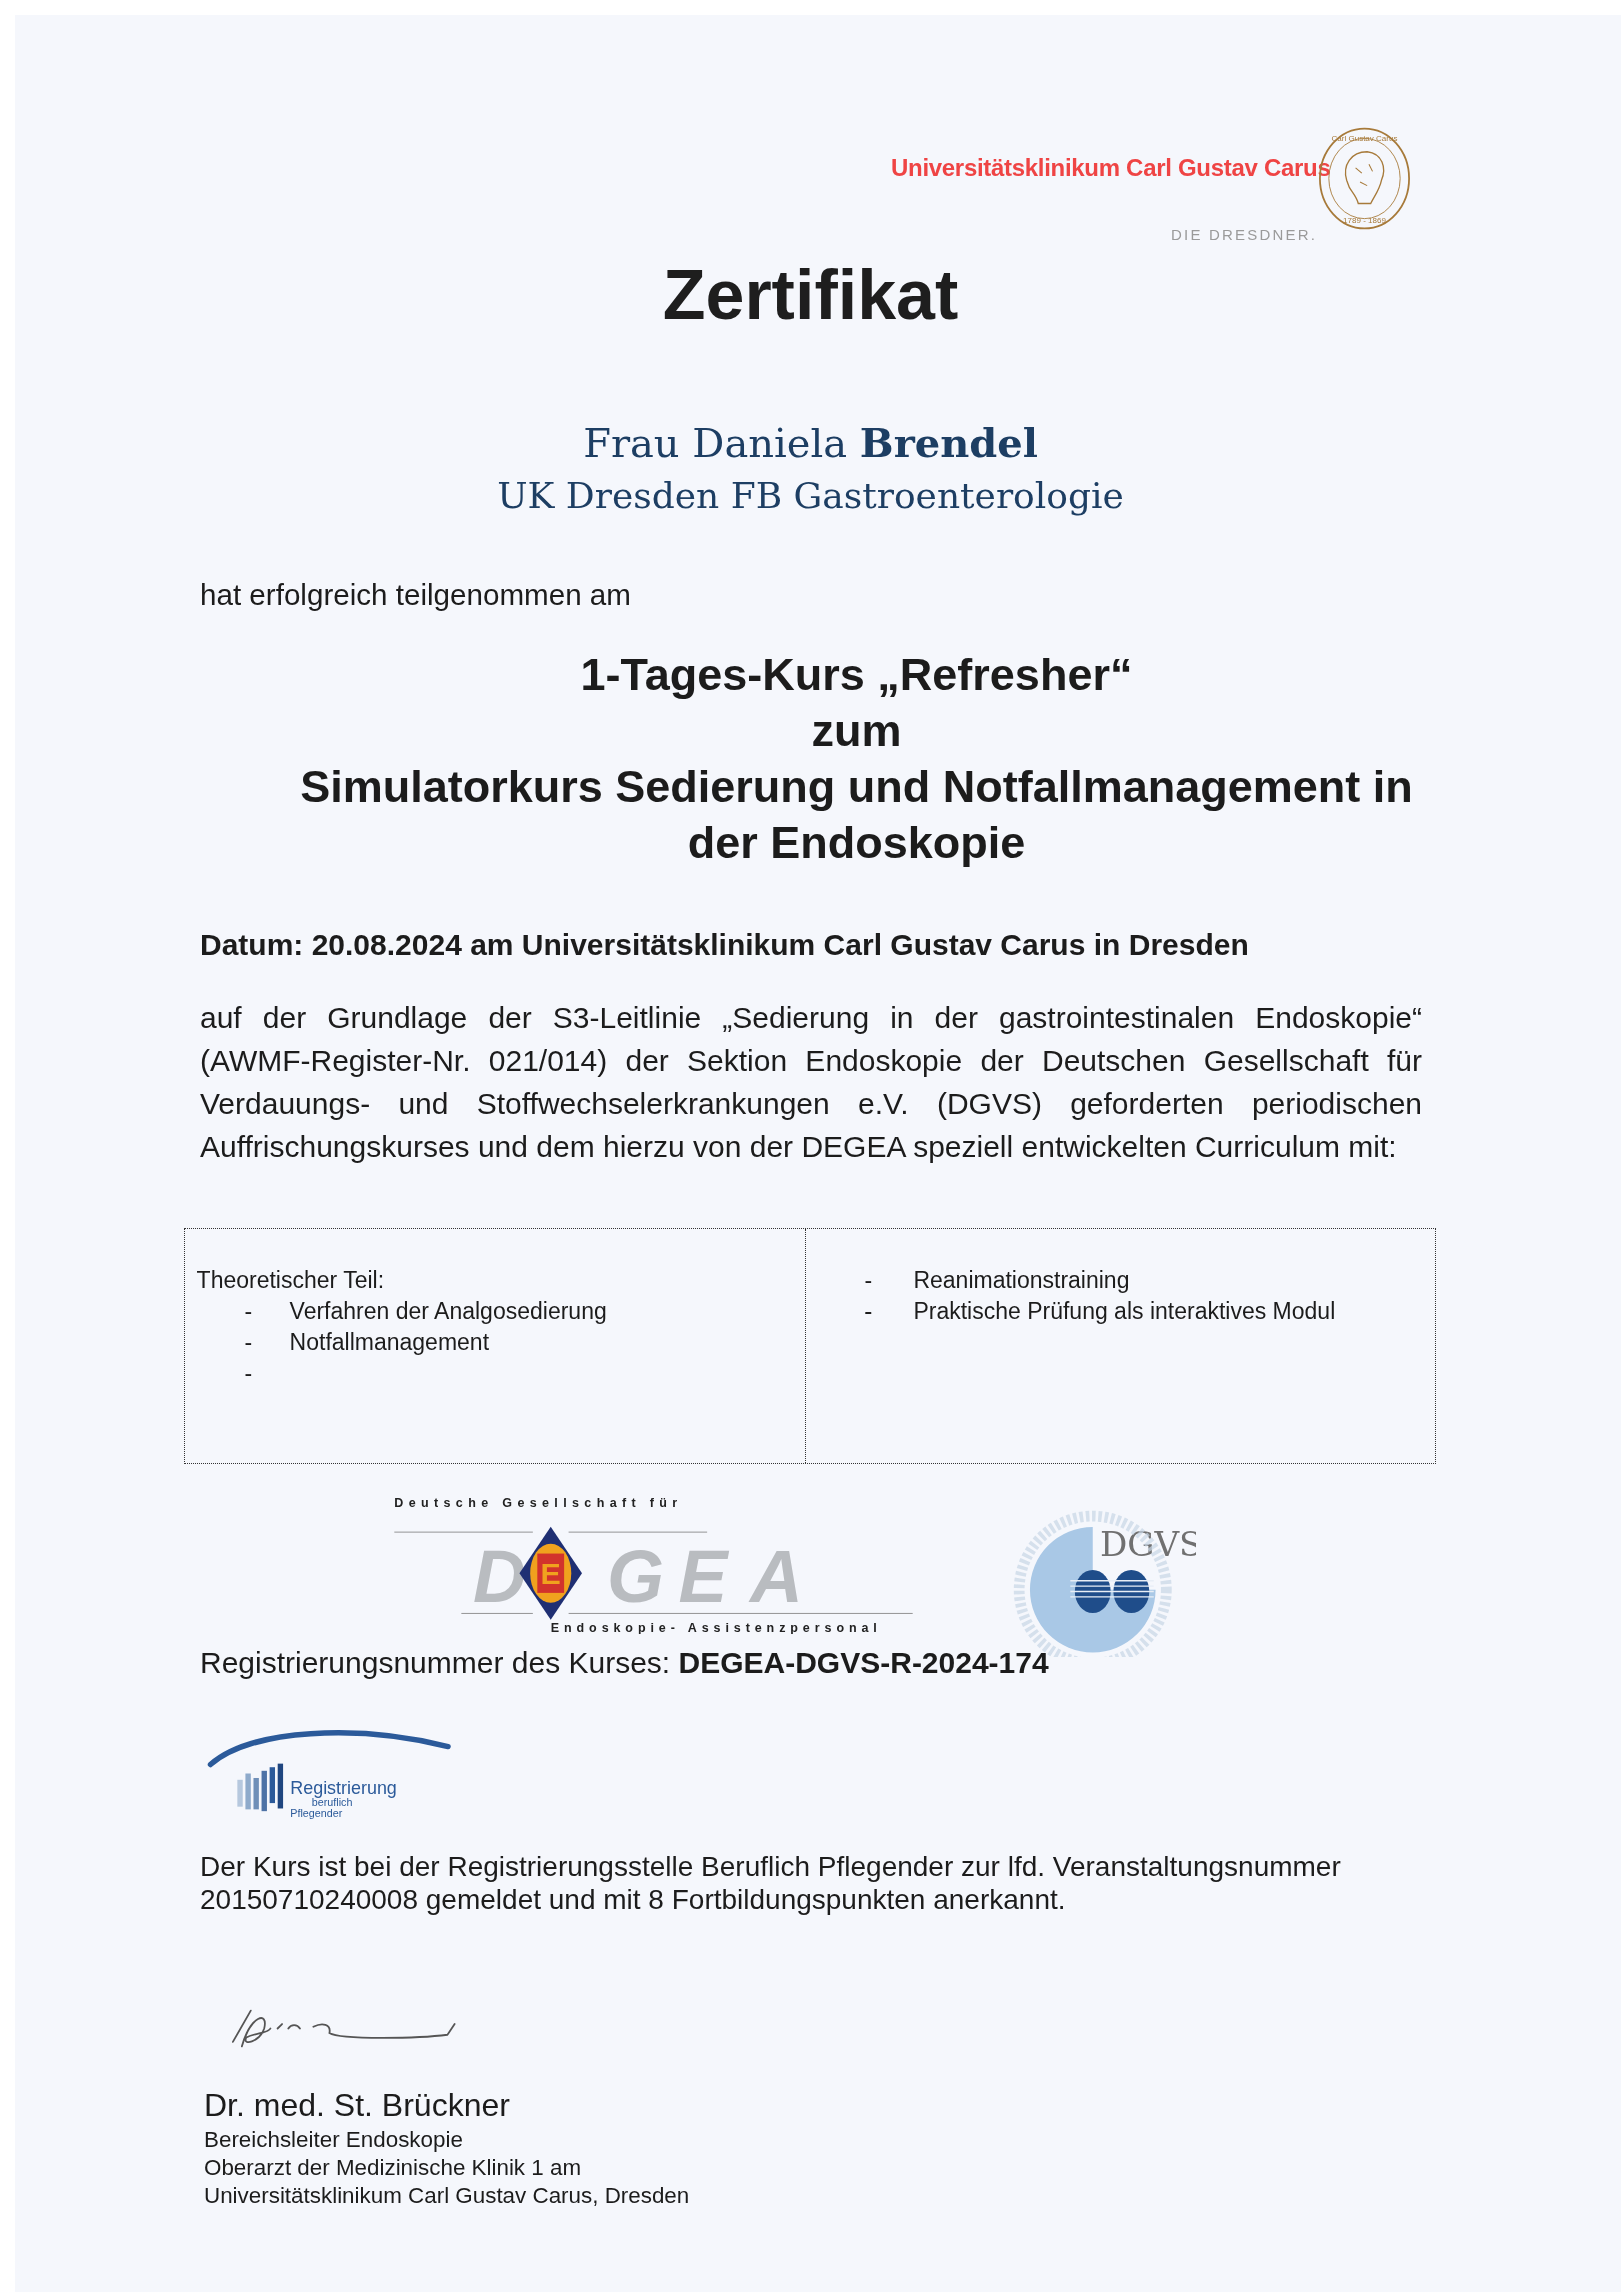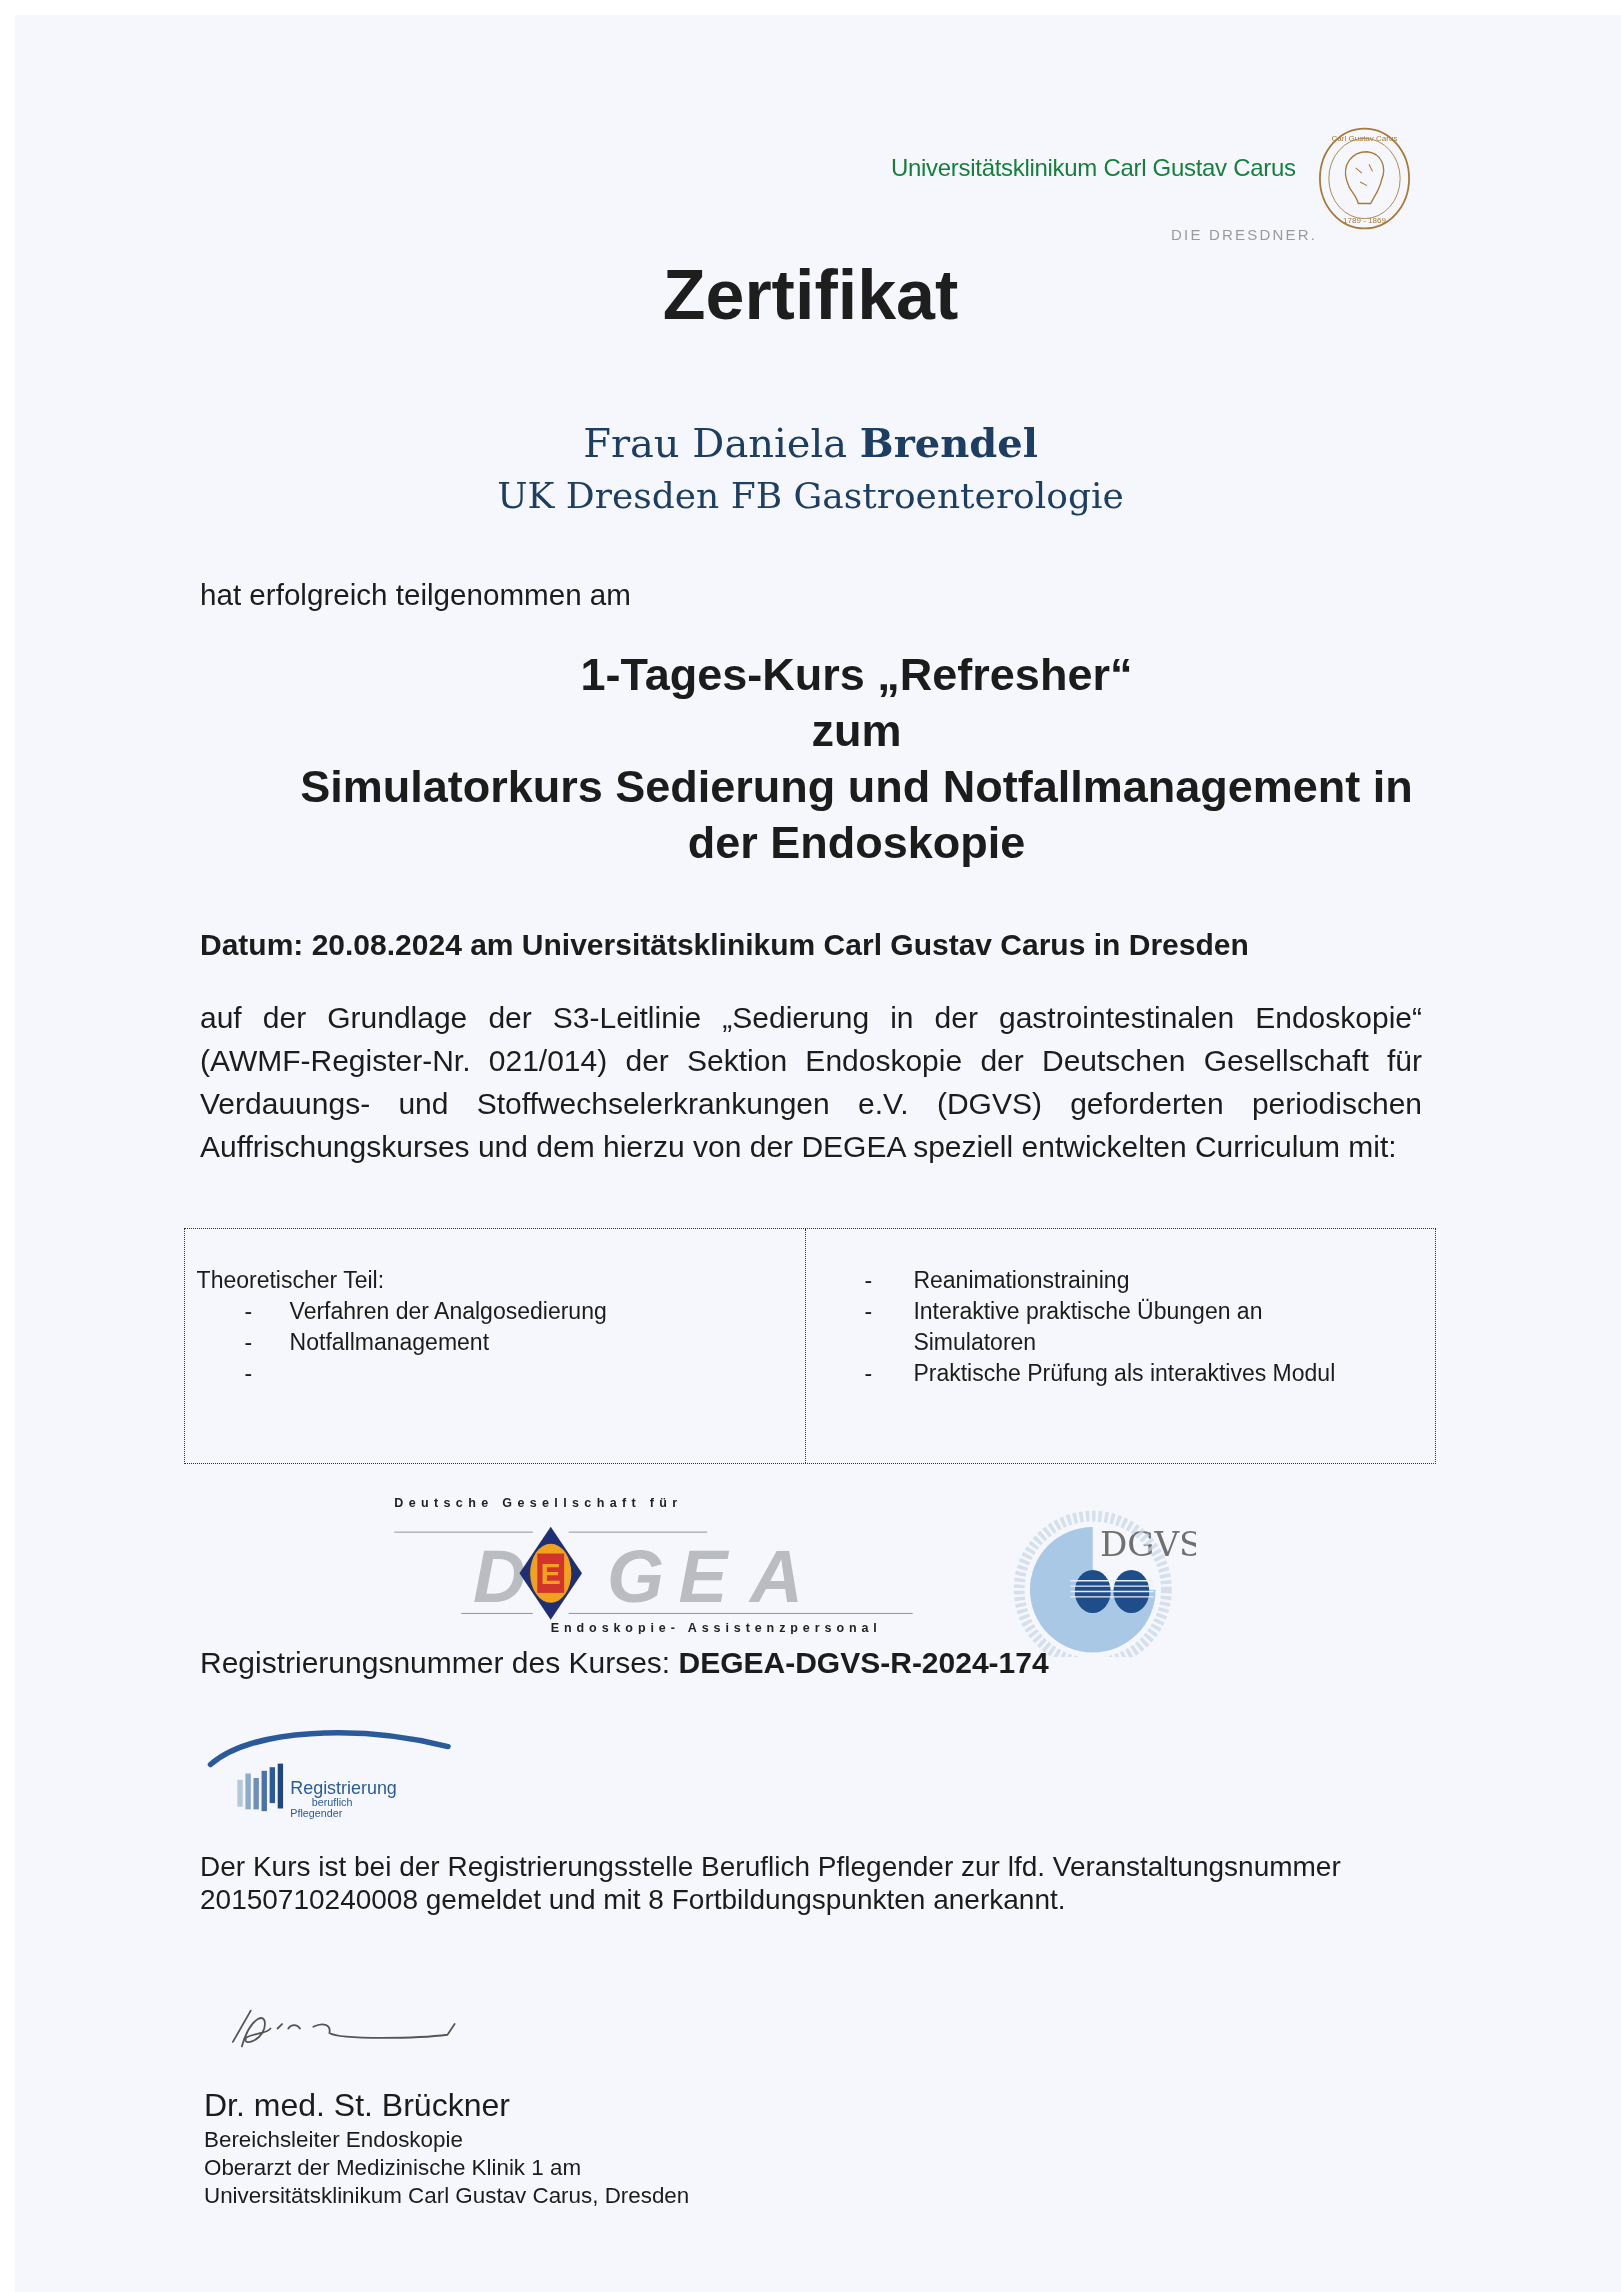--- a/index.html
+++ b/index.html
@@ -7,21 +7,21 @@
       width: 1621px; height: 2293px; position: relative; overflow: hidden;
       background: #ffffff;
       font-family: "Liberation Sans", sans-serif; color: #1c1c1c;
     }
     .paper {
       position: absolute; left: 15px; top: 15px; width: 1606px; height: 2277px;
       background: #f5f7fc;
     }
     .abs { position: absolute; }
     
-    .hdr-name { left: 891px; top: 154px; font-size: 24px; font-weight: normal; color: #15803d; letter-spacing: -0.3px; white-space: nowrap; }
+    .hdr-name { left: 891px; top: 154px; font-size: 24px; font-weight: bold; color: #ef4444; letter-spacing: -0.3px; white-space: nowrap; }
     .hdr-sub { left: 1171px; top: 195px; font-size: 15px; color: #9a9a9a; letter-spacing: 2.2px; white-space: nowrap; margin-top: 31px; }
     .seal { left: 1315px; top: 125px; width: 99px; height: 107px; }
     
     .title { left: 0; width: 1621px; top: 255px; text-align: center; font-size: 70px; font-weight: bold; color: #1e1e1e; }
     .recipient { left: 0; width: 1621px; top: 419px; text-align: center; font-family: "DejaVu Serif", serif; font-size: 40px; color: #1d3e63; }
     .recipient b { font-weight: bold; }
     .dept { left: 0; width: 1621px; top: 475px; text-align: center; font-family: "DejaVu Serif", serif; font-size: 36px; color: #1d3e63; }
     .intro { left: 200px; top: 578px; font-size: 29.6px; white-space: nowrap; }
     .course { left: 0; width: 1621px; text-align: center; font-size: 45px; font-weight: bold; color: #1c1c1c; white-space: nowrap; margin-left: 46px; }
     .datum { left: 200px; top: 928px; font-size: 30px; font-weight: bold; white-space: nowrap; }
@@ -85,21 +85,21 @@
     <div>Theoretischer Teil:</div>
     <ul>
       <li><span class="dash">-</span><span>Verfahren der Analgosedierung</span></li>
       <li><span class="dash">-</span><span>Notfallmanagement</span></li>
       <li style="width:466px"><span class="dash">-</span></li>
     </ul>
   </div>
   <div class="ccol right">
     <ul>
       <li><span class="dash">-</span><span>Reanimationstraining</span></li>
-      <li style="width:358px"><span class="dash">-</span><span>Interaktive praktische Übungen an Simulatoren</span></li>
+      <li style="width:358px"><span class="dash">-</span></li>
       <li><span class="dash">-</span><span>Praktische Prüfung als interaktives Modul</span></li>
     </ul>
   </div>
 </div>
 
 <svg class="abs degea" viewBox="0 0 580 160">
   <text x="0" y="18" font-size="14" font-weight="bold" letter-spacing="6" fill="#222" font-family="Liberation Sans, sans-serif">Deutsche Gesellschaft für</text>
   <line x1="0" y1="46" x2="155" y2="46" stroke="#888" stroke-width="1"></line>
   <line x1="195" y1="46" x2="350" y2="46" stroke="#888" stroke-width="1"></line>
   <line x1="75" y1="137" x2="155" y2="137" stroke="#888" stroke-width="1"></line>

